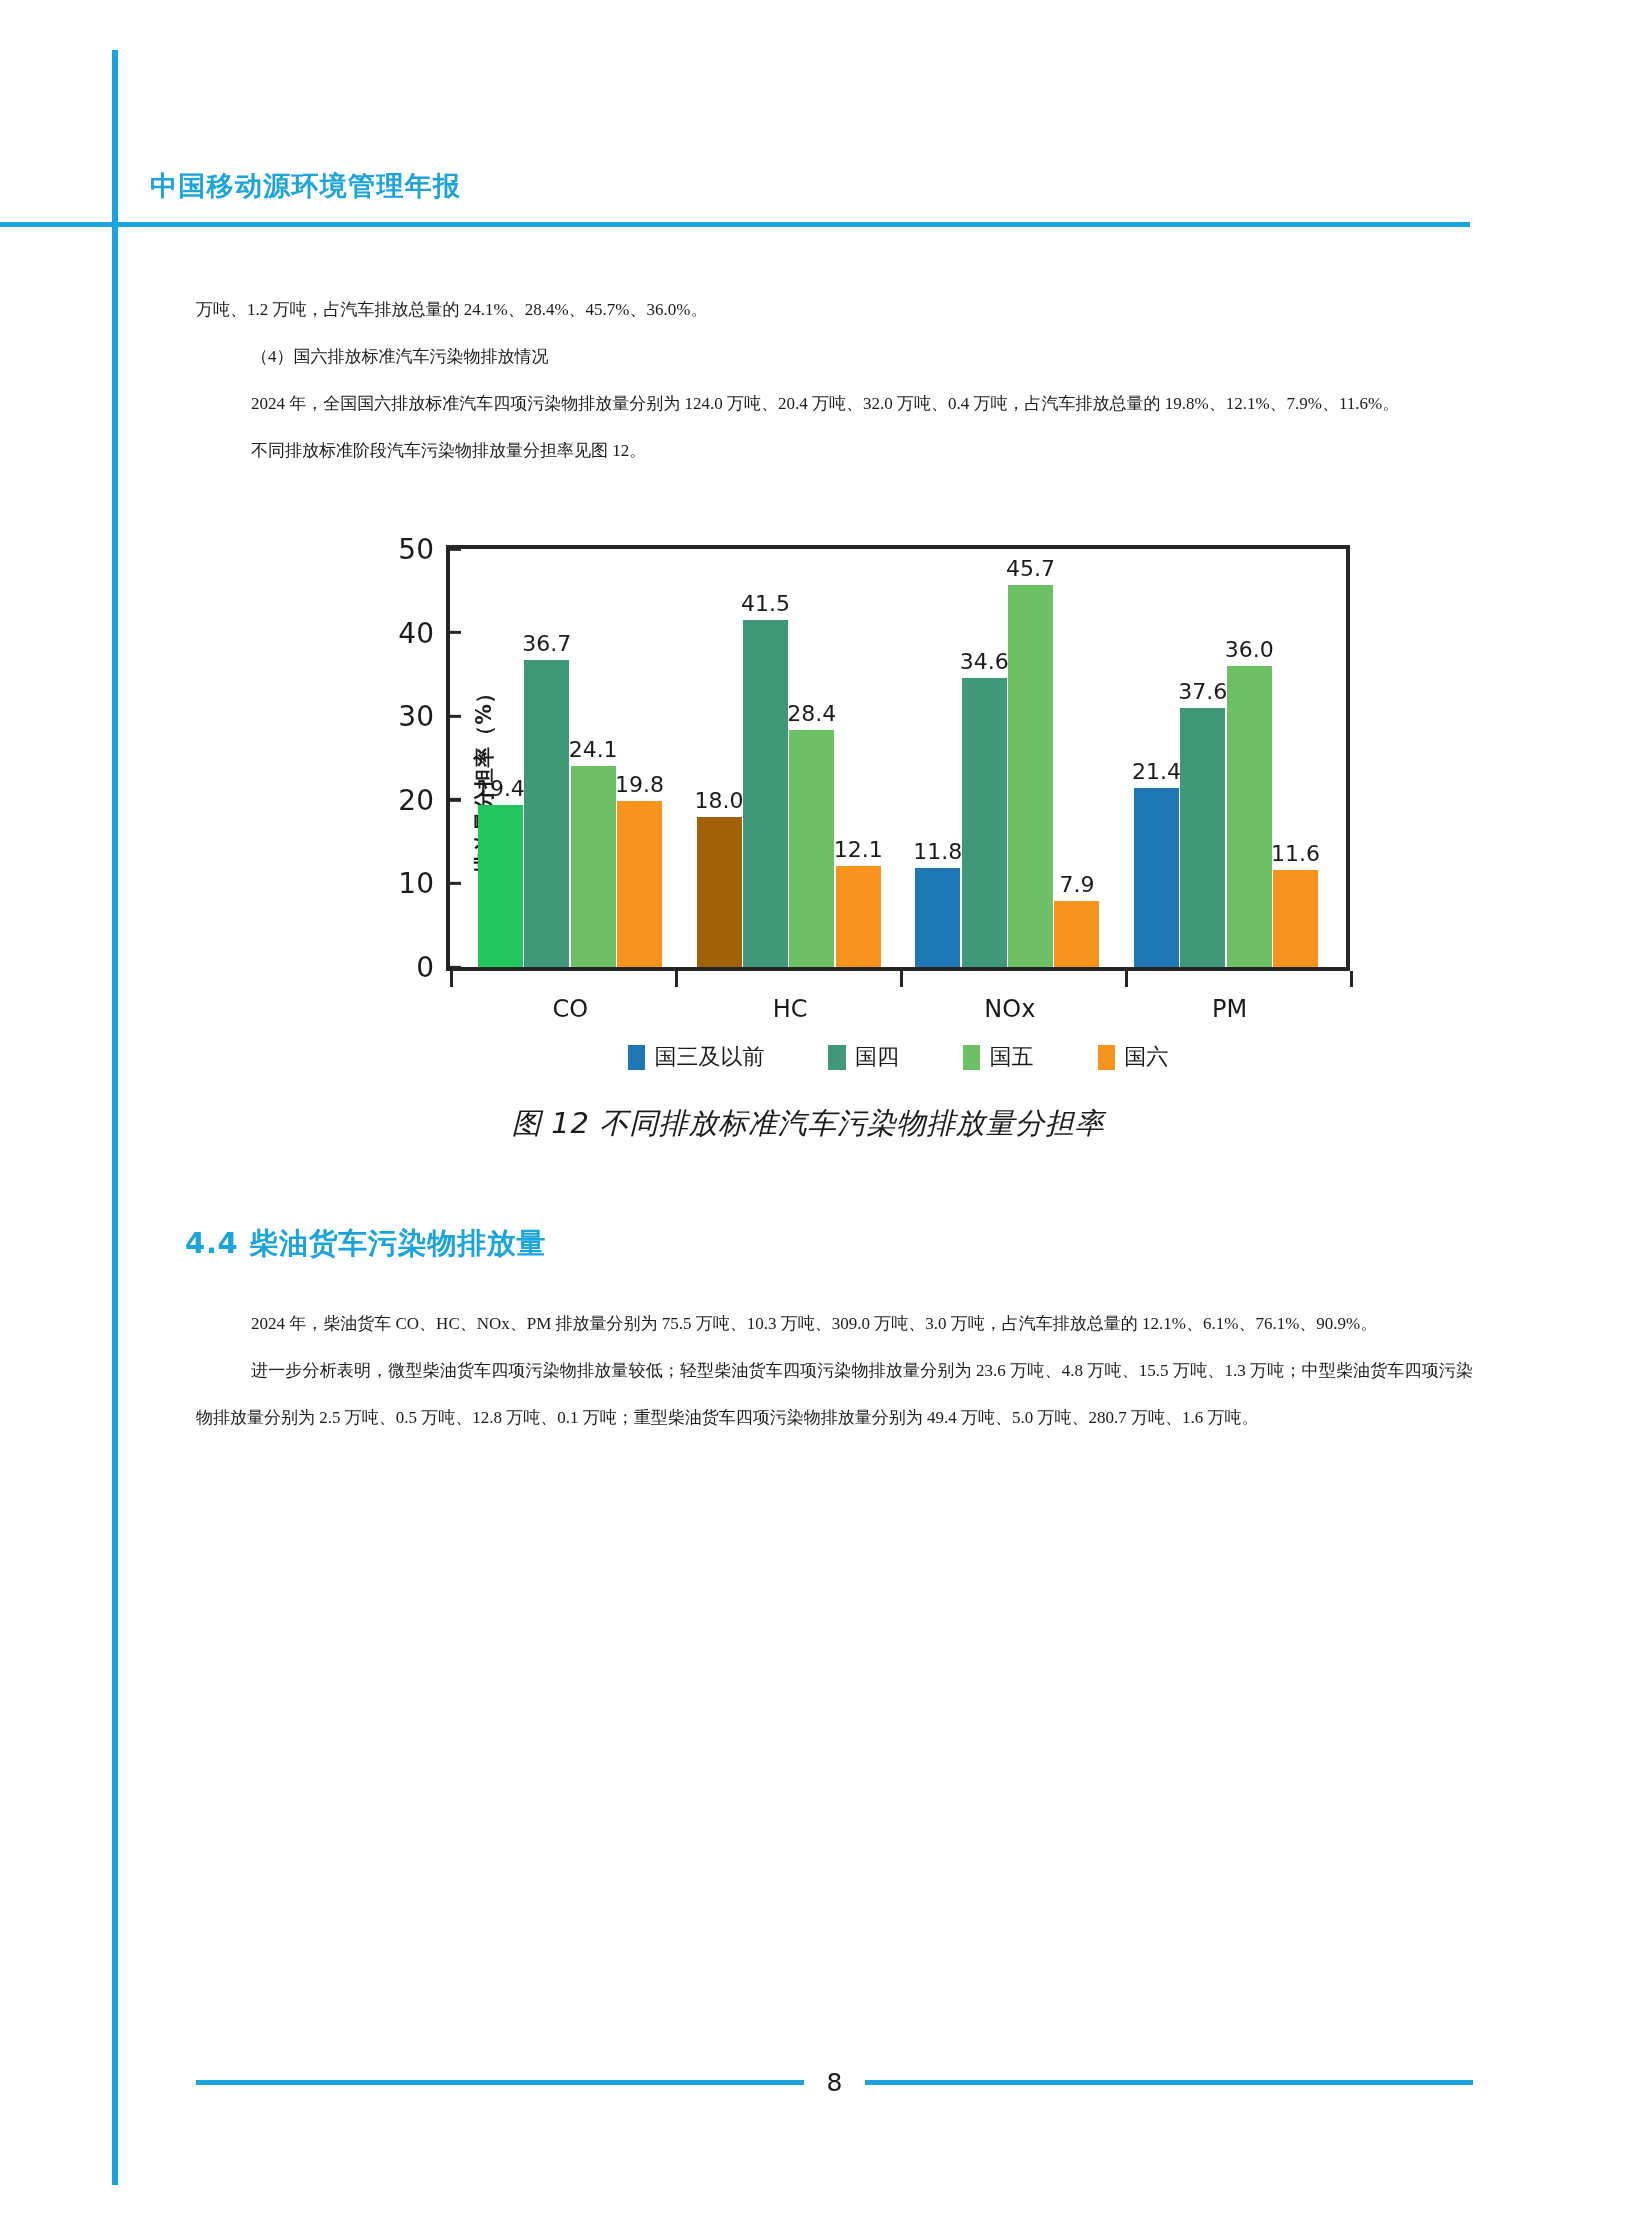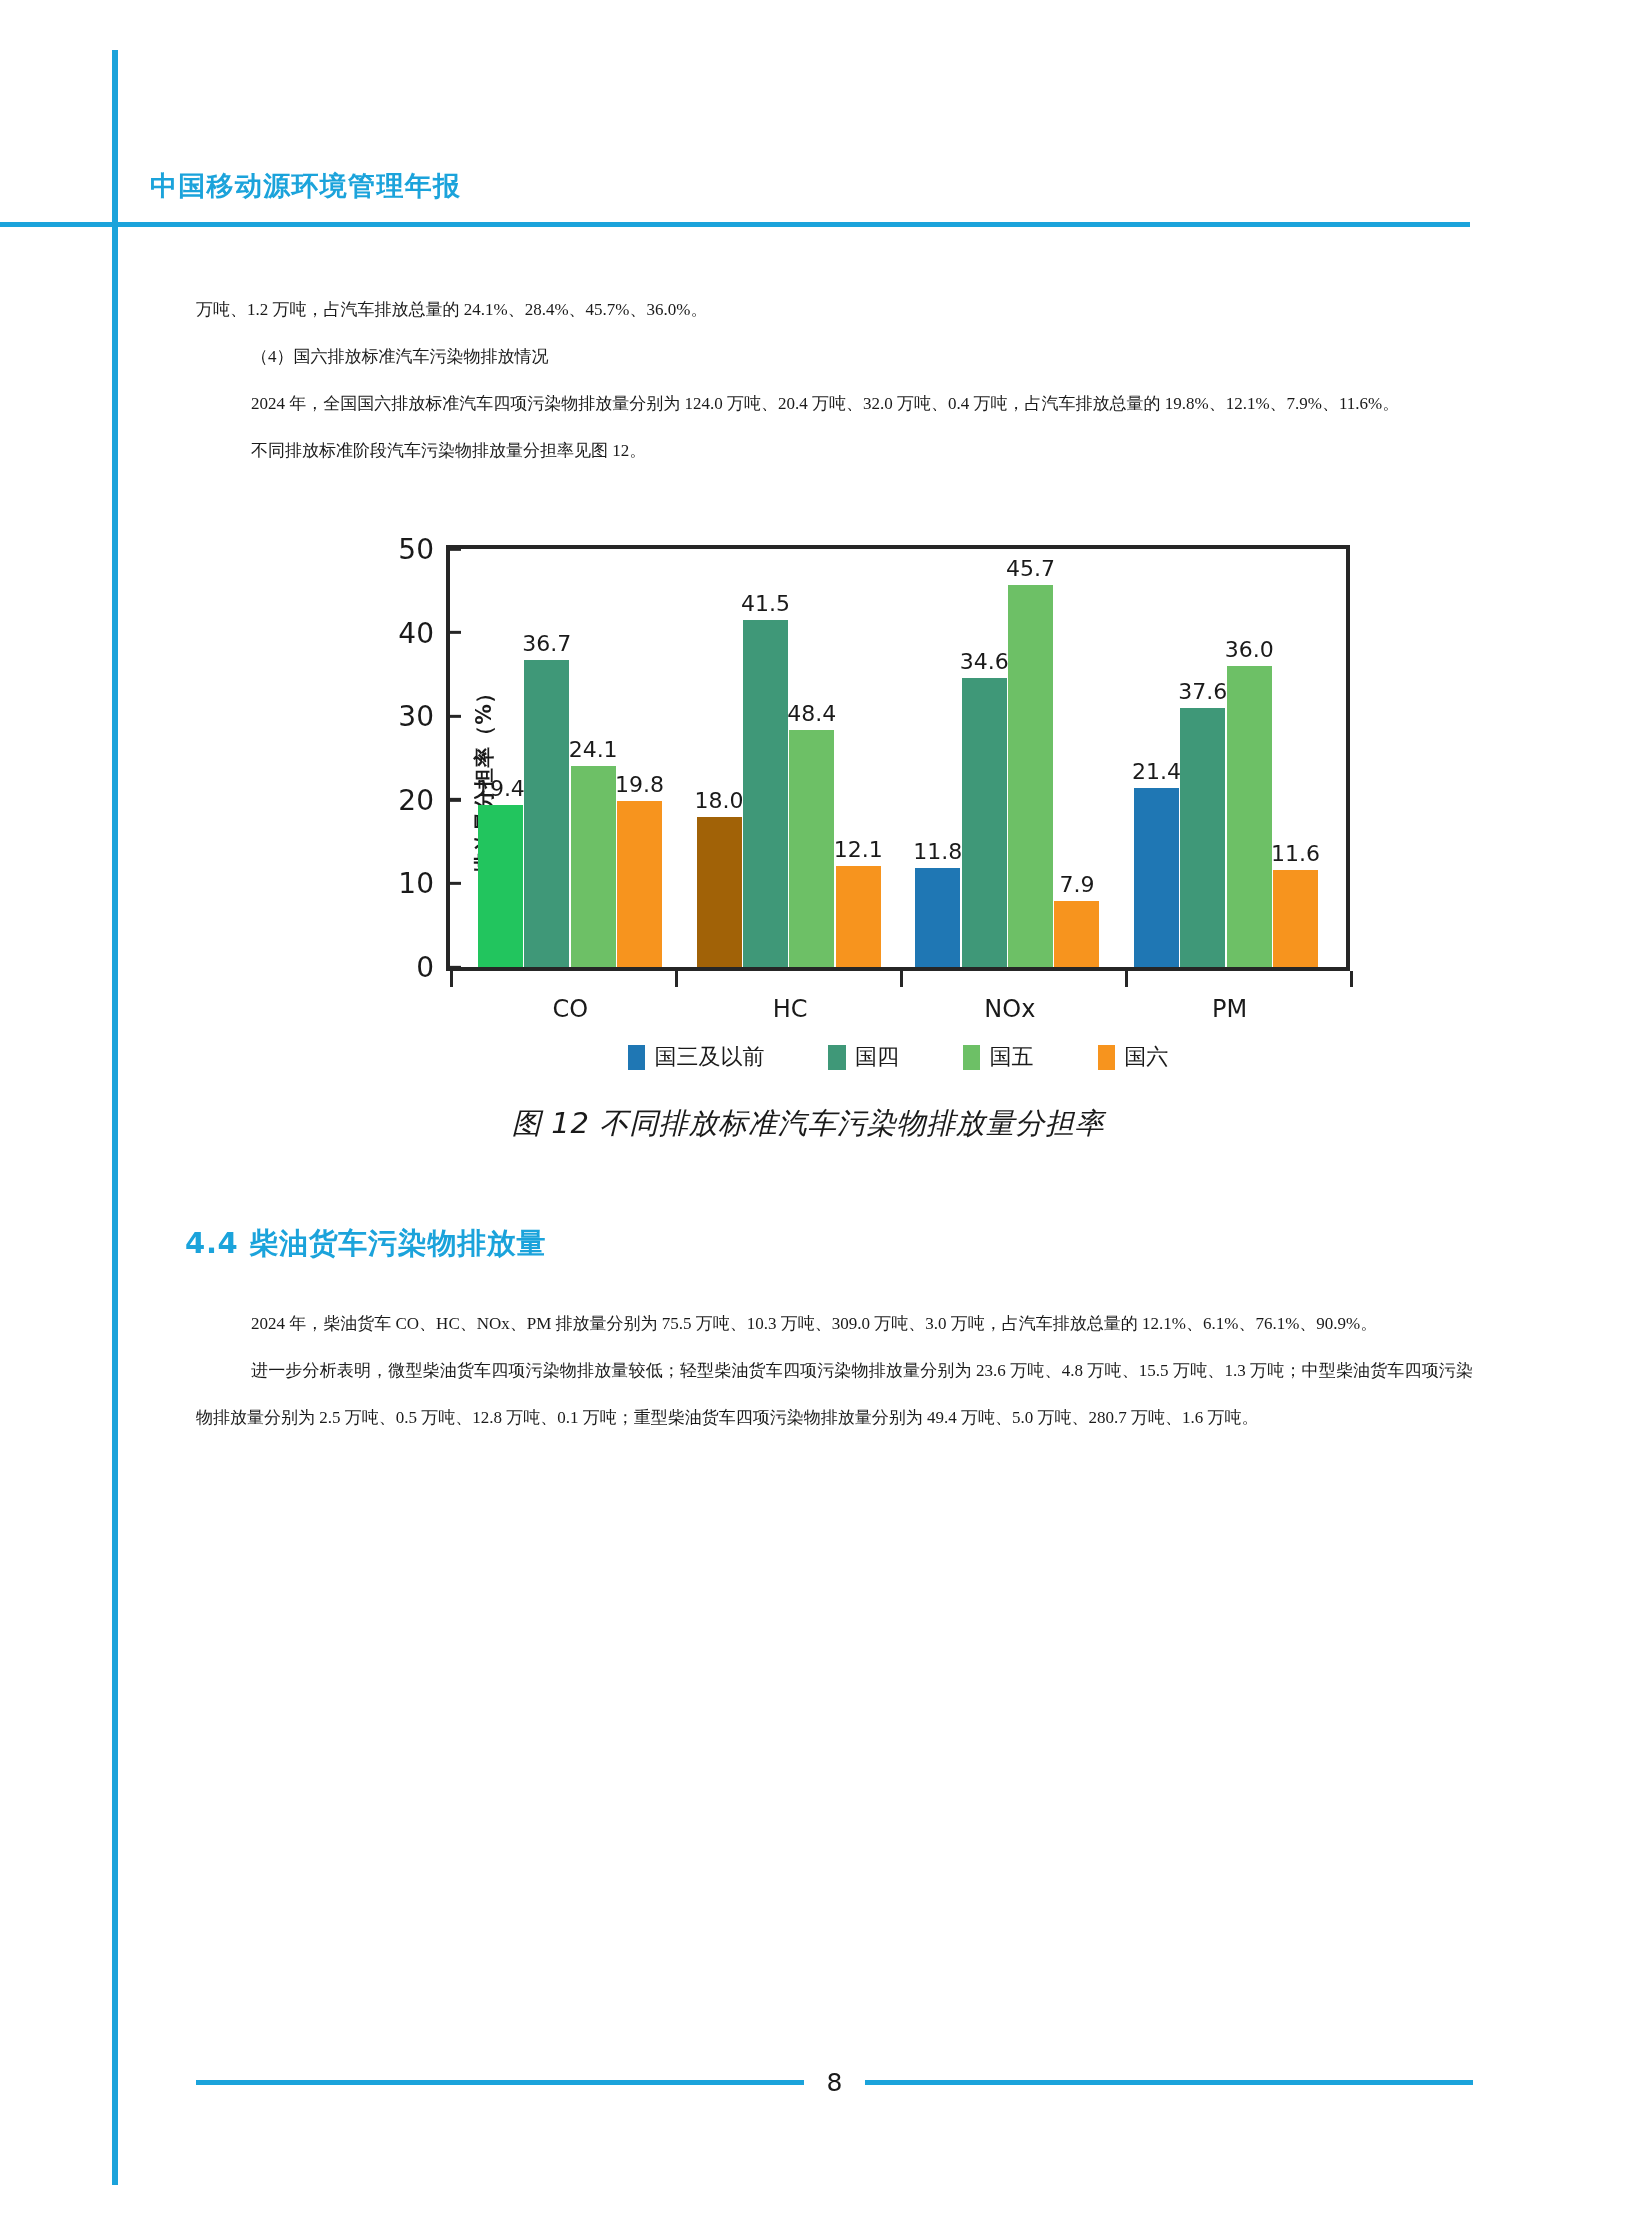--- a/index.html
+++ b/index.html
@@ -316,21 +316,21 @@
             </div>
           </div>
           <div class="group">
             <div class="bar" style="height: 36%; background: #a16207;">
               <span class="val">18.0</span>
             </div>
             <div class="bar" style="height: 83%; background: rgb(63, 152, 120);">
               <span class="val">41.5</span>
             </div>
             <div class="bar" style="height: 56.8%; background: rgb(109, 192, 102);">
-              <span class="val">48.4</span>
+              <span class="val">28.4</span>
             </div>
             <div class="bar" style="height: 24.2%; background: rgb(247, 148, 30);">
               <span class="val">12.1</span>
             </div>
           </div>
           <div class="group">
             <div class="bar" style="height: 23.6%; background: rgb(31, 119, 180);">
               <span class="val">11.8</span>
             </div>
             <div class="bar" style="height: 69.2%; background: rgb(63, 152, 120);">

